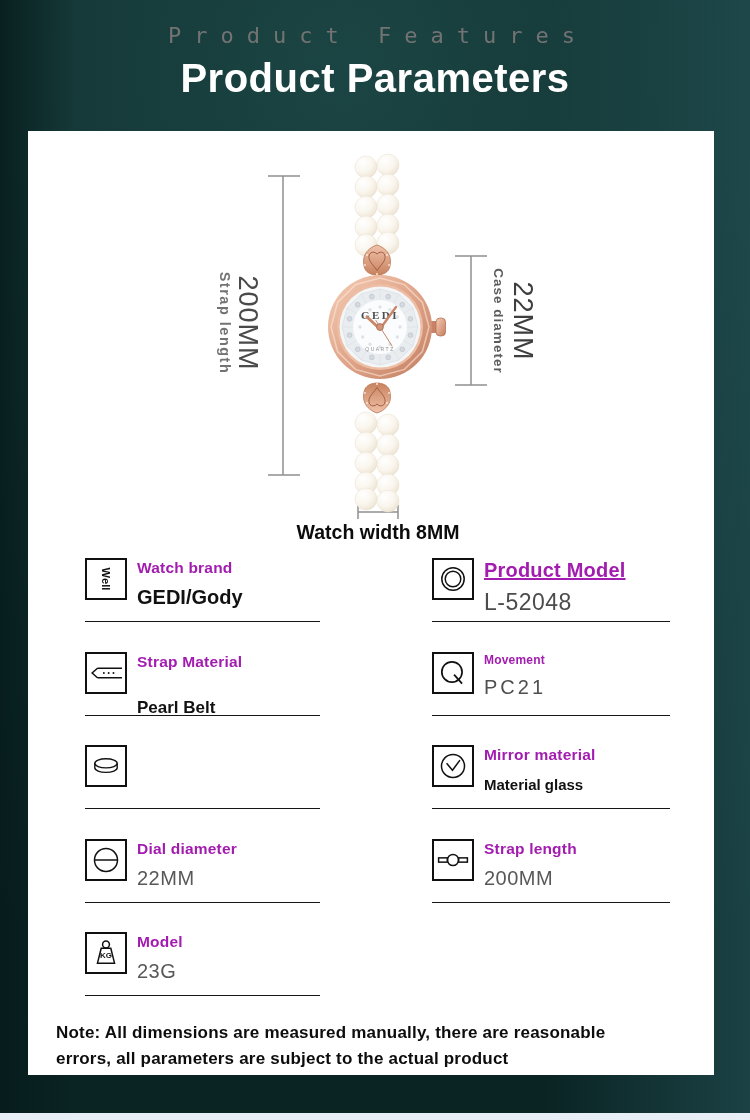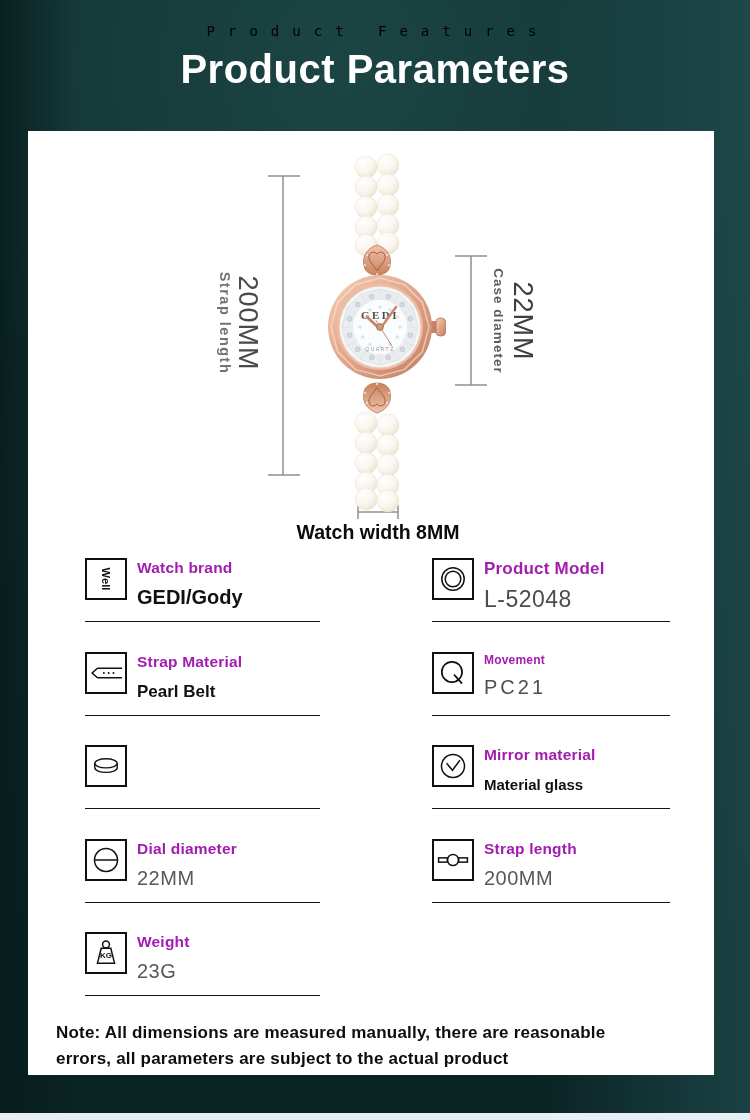--- a/index.html
+++ b/index.html
@@ -6,48 +6,48 @@
   body{
     width:750px;height:1120px;position:relative;overflow:hidden;
     font-family:"Liberation Sans",sans-serif;
     background:
       linear-gradient(90deg, rgba(7,28,28,.85) 0%, rgba(7,28,28,0) 10%),
       linear-gradient(270deg, rgba(36,82,86,.65) 0%, rgba(36,82,86,0) 28%),
       radial-gradient(120% 85% at 46% 6%, #1b4544 0%, #143736 38%, #0d2a2a 70%, #0a2323 100%);
   }
   .header{position:absolute;top:0;left:0;width:750px;text-align:center;}
   .eyebrow{
-    margin-top:23px;font-family:"DejaVu Sans Mono",monospace;font-size:14px;
-    letter-spacing:13px;padding-left:6px;color:#000000;white-space:nowrap;
+    margin-top:23px;font-family:"DejaVu Sans Mono",monospace;font-size:22px;
+    letter-spacing:13px;padding-left:6px;color:#737373;white-space:nowrap;
   }
   .title{margin-top:8px;font-size:40px;font-weight:700;color:#ffffff;letter-spacing:.5px;}
   .card{position:absolute;left:28px;top:131px;width:686px;height:944px;background:#ffffff;}
   .bottom-strip{position:absolute;left:0;bottom:0;width:750px;height:7px;background:#e7eef5;}
 
   .watch-svg{position:absolute;left:0;top:0;width:694px;height:420px;}
 
   .specs{
     position:absolute;left:57px;top:427px;
     display:grid;grid-template-columns:235px 238px;column-gap:112px;grid-auto-rows:93.5px;
   }
   .spec{position:relative;display:flex;gap:10px;}
   .spec::after{content:"";position:absolute;left:0;right:0;top:63px;border-bottom:1.6px solid #151515;}
   .icon-box{
     width:42px;height:42px;border:2px solid #101010;box-sizing:border-box;flex:none;
     display:flex;align-items:center;justify-content:center;background:#fff;
   }
   .icon-box svg{width:32px;height:32px;}
   .spec-text{padding-top:1px;}
   .spec-label{font-size:15.5px;font-weight:700;color:#a21caf;letter-spacing:.2px;}
-  .lbl-md{font-size:17px;}
+  .lbl-md{font-size:20px;text-decoration:underline;}
   .lbl-sm{font-size:12px;}
   .lbl-xs{font-size:12.5px;max-width:72px;line-height:1.35;}
   .spec-value{margin-top:9px;}
   .v-bold{font-size:20px;font-weight:700;color:#111;}
-  .v-boldmd{font-size:17px;font-weight:700;color:#111;margin-top:11px;}
+  .v-boldmd{font-size:17px;font-weight:700;color:#111;margin-top:27px;}
   .v-boldsm{font-size:15px;font-weight:700;color:#111;margin-top:12px;}
   .v-boldlg{font-size:18px;font-weight:700;color:#0d0d0d;margin-top:3px;}
   .v-gray{font-size:20px;color:#585858;letter-spacing:.5px;}
   .v-model{font-size:23px;color:#4c4c4c;letter-spacing:.5px;margin-top:7px;}
   .v-spaced{font-size:20px;color:#4f4f4f;letter-spacing:3px;}
   .note{
     position:absolute;left:28px;top:889px;width:600px;
     font-size:17px;font-weight:700;color:#0d0d0d;line-height:1.55;letter-spacing:.2px;
   }
 </style>
@@ -313,21 +313,21 @@
 
     <div class="spec">
       <div class="icon-box">
         <svg viewBox="0 0 30 30" fill="none" stroke="#111" stroke-width="1.4">
           <circle cx="15" cy="7" r="3.2"></circle>
           <path d="M10.5 10.5 L7 24.5 H23 L19.5 10.5 Z"></path>
           <text x="15" y="20" text-anchor="middle" font-size="7.5" font-weight="bold" fill="#111" stroke="none" font-family="Liberation Sans, sans-serif">KG</text>
         </svg>
       </div>
       <div class="spec-text">
-        <div class="spec-label">Weight</div>
+        <div class="spec-label">Model</div>
         <div class="spec-value v-gray">23G</div>
       </div>
     </div>
 
   </div>
 
   <div class="note">Note: All dimensions are measured manually, there are reasonable errors, all parameters are subject to the actual product</div>
 </div>
 
 <div class="bottom-strip"></div>

